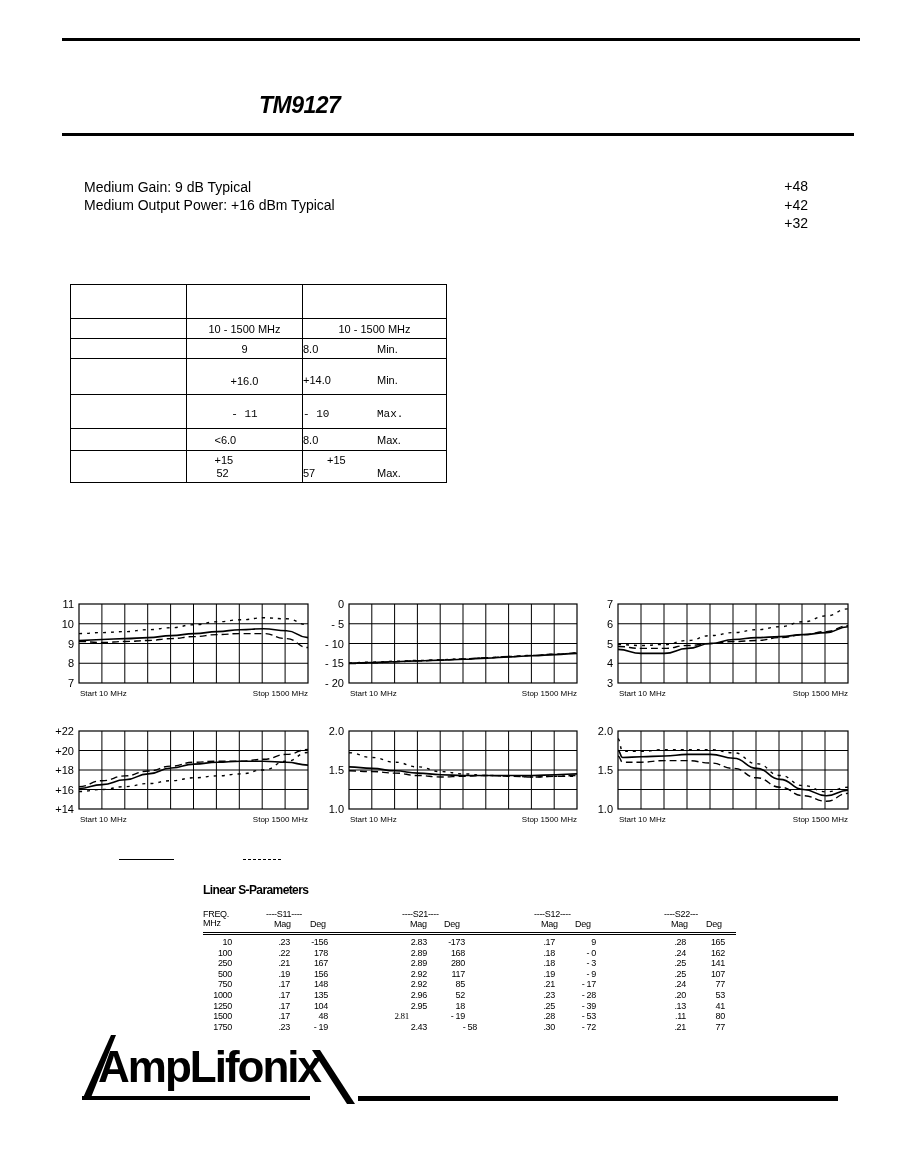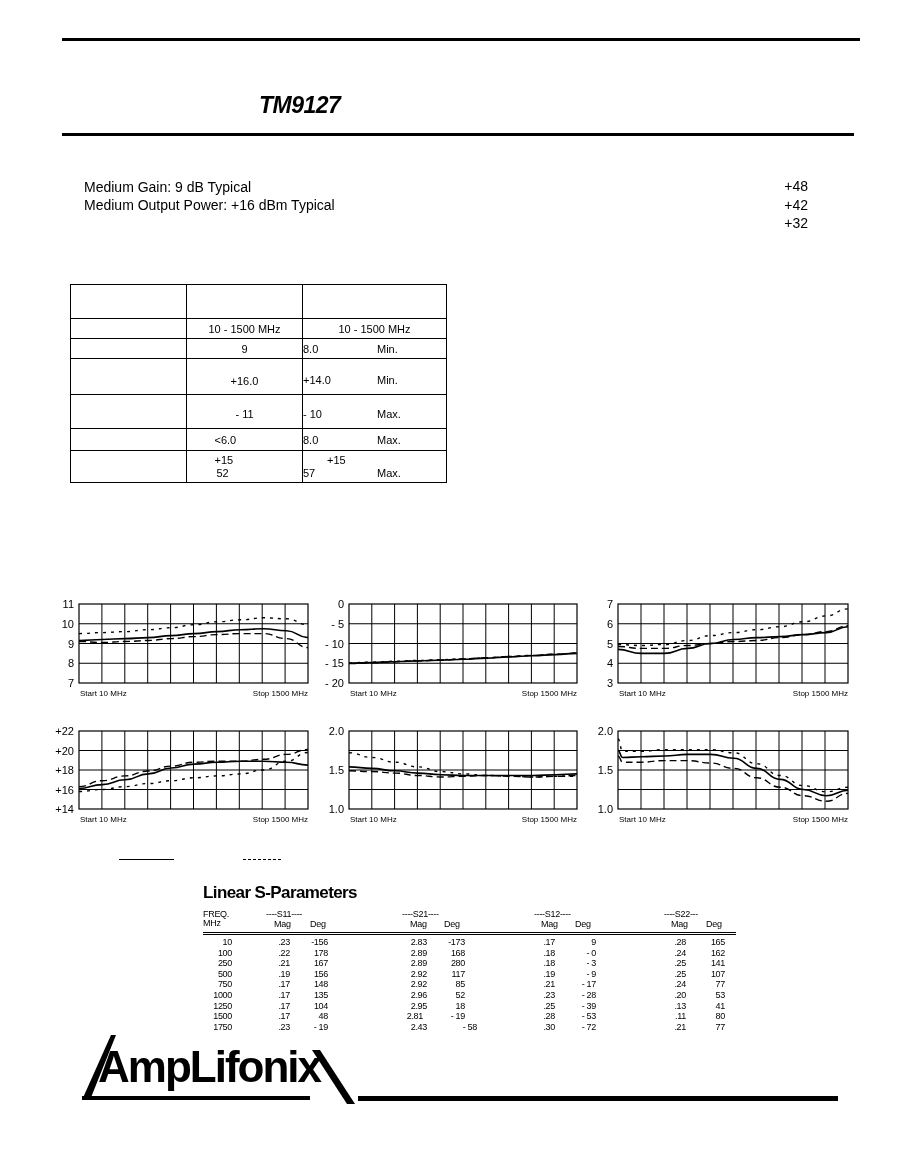--- a/index.html
+++ b/index.html
@@ -21,21 +21,21 @@
   .c2 .v { display: inline-block; width: 56px; text-align: left; }
   .c2 .u { display: inline-block; margin-left: 18px; }
   .c1 .l { display: inline-block; width: 60px; text-align: left; }
 
   
   svg text { font-family: "Liberation Sans", sans-serif; }
   .chart { position: absolute; overflow: visible; }
 
   
   .sp { position: absolute; font-size: 9px; letter-spacing: -0.3px; font-family: "Liberation Sans", sans-serif; }
-  .sp-title { font-weight: bold; font-size: 17px; letter-spacing: -0.6px; }
+  .sp-title { font-weight: bold; font-size: 12px; letter-spacing: -0.6px; }
   .sp-row { position: absolute; height: 10px; line-height: 10px; }
   .sp-row span { position: absolute; text-align: right; }
 
   .logo { position: absolute; left: 80px; top: 1030px; }
 </style>
 </head>
 <body>
 
 <div class="rule" style="left:62px; top:38px; width:798px; height:3px;"></div>
 <div class="abs title" style="left:259px; top:92px;">TM9127</div>
@@ -63,21 +63,21 @@
   <tr style="height:20px;">
     <td class="c0"></td>
     <td class="c1">9</td>
     <td class="c2"><span class="v">8.0</span><span class="u">Min.</span></td>
   </tr>
   <tr style="height:36px;">
     <td class="c0"></td>
     <td class="c1" style="padding-top:8px;">+16.0</td>
     <td class="c2" style="padding-top:6px;"><span class="v">+14.0</span><span class="u">Min.</span></td>
   </tr>
-  <tr style="height:34px;">
+  <tr style="height:34px;font-family:Liberation Mono, monospace;">
     <td class="c0"></td>
     <td class="c1" style="padding-top:4px;">- 11</td>
     <td class="c2" style="padding-top:4px;"><span class="v">- 10</span><span class="u">Max.</span></td>
   </tr>
   <tr style="height:22px;">
     <td class="c0"></td>
     <td class="c1"><span class="l">&lt;6.0</span></td>
     <td class="c2"><span class="v">8.0</span><span class="u">Max.</span></td>
   </tr>
   <tr style="height:32px;">
@@ -329,21 +329,21 @@
       <span style="left: 425px; width: 40px;">18</span>
       <span style="left: 515px; width: 40px;">.25</span>
       <span style="left: 556px; width: 40px;">- 39</span>
       <span style="left: 646px; width: 40px;">.13</span>
       <span style="left: 685px; width: 40px;">41</span>
     </div>
     <div class="sp sp-row" style="left: 0px; top: 1011.2px;">
       <span style="left: 192px; width: 40px;">1500</span>
       <span style="left: 250px; width: 40px;">.17</span>
       <span style="left: 288px; width: 40px;">48</span>
-      <span style="left: 383px; width: 40px;">2.81</span>
+      <span style="left: 369px; width: 40px; font-family: Liberation Serif, serif;">2.81</span>
       <span style="left: 425px; width: 40px;">- 19</span>
       <span style="left: 515px; width: 40px;">.28</span>
       <span style="left: 556px; width: 40px;">- 53</span>
       <span style="left: 646px; width: 40px;">.11</span>
       <span style="left: 685px; width: 40px;">80</span>
     </div>
     <div class="sp sp-row" style="left: 0px; top: 1021.8px;">
       <span style="left: 192px; width: 40px;">1750</span>
       <span style="left: 250px; width: 40px;">.23</span>
       <span style="left: 288px; width: 40px;">- 19</span>

